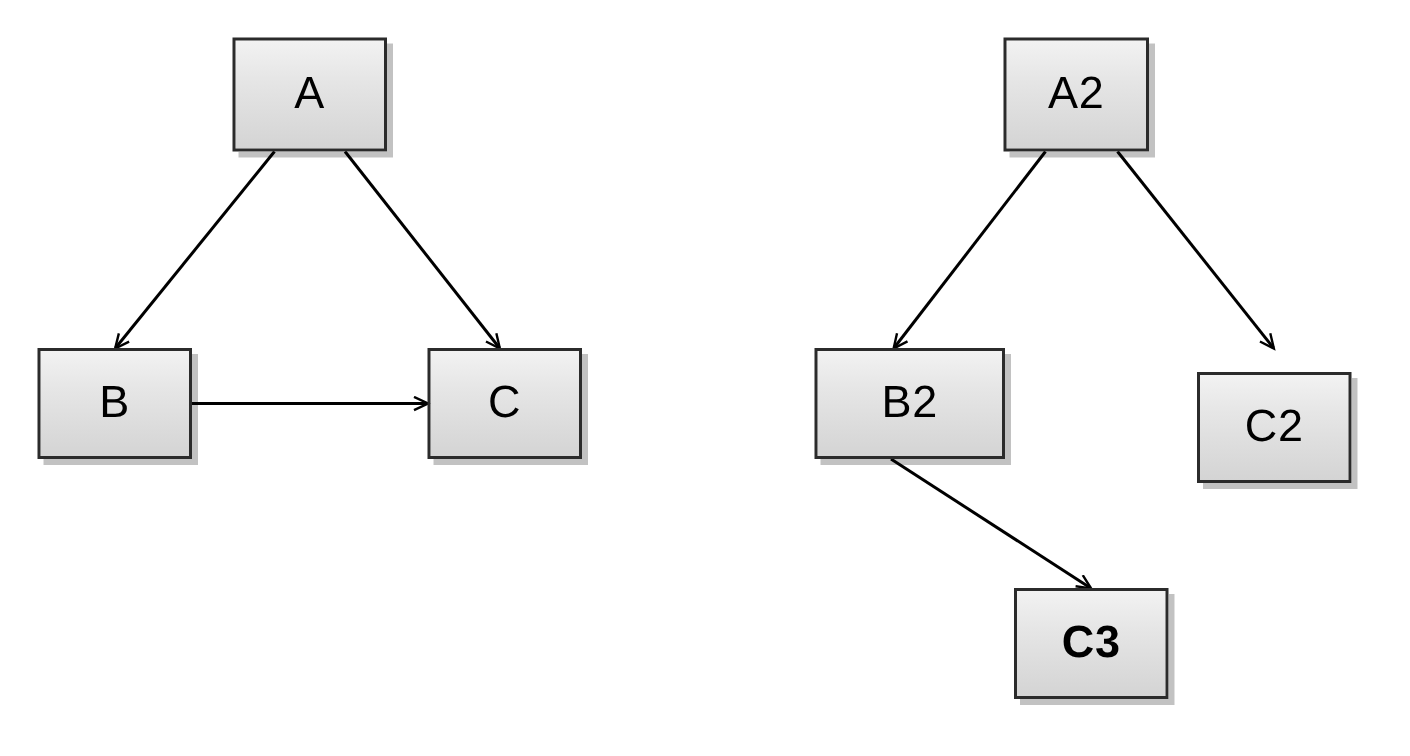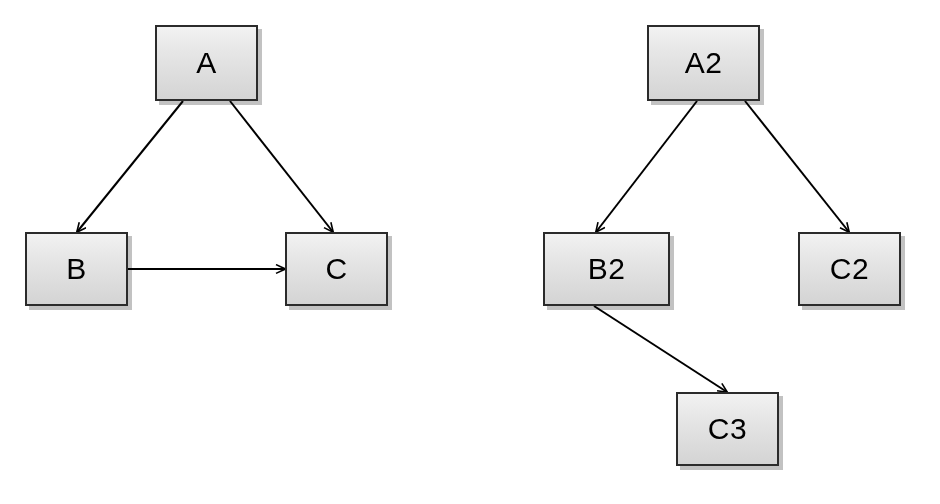--- a/index.html
+++ b/index.html
@@ -70,27 +70,27 @@
   <div id="nodes">
       <div class="node" style="left: 155px; top: 25px; width: 103px; height: 76px;">
         <span class="node-label">A</span>
       </div>
       <div class="node" style="left: 25px; top: 232px; width: 103px; height: 74px;">
         <span class="node-label">B</span>
       </div>
       <div class="node" style="left: 285px; top: 232px; width: 103px; height: 74px;">
         <span class="node-label">C</span>
       </div>
-      <div class="node" style="left: 647px; top: 25px; width: 113px; height: 76px;">
+      <div class="node" style="left: 669px; top: 25px; width: 97px; height: 76px;">
         <span class="node-label">A2</span>
       </div>
       <div class="node" style="left: 543px; top: 232px; width: 127px; height: 74px;">
         <span class="node-label">B2</span>
       </div>
-      <div class="node" style="left: 798px; top: 232px; width: 103px; height: 74px;">
+      <div class="node" style="left: 798px; top: 248px; width: 103px; height: 74px;">
         <span class="node-label">C2</span>
       </div>
-      <div class="node" style="left: 676px; top: 392px; width: 103px; height: 74px;">
+      <div class="node" style="left: 676px; top: 392px; width: 103px; height: 74px; font-weight: bold;">
         <span class="node-label">C3</span>
       </div>
     </div>
 
 </div>
 
 </body></html>

